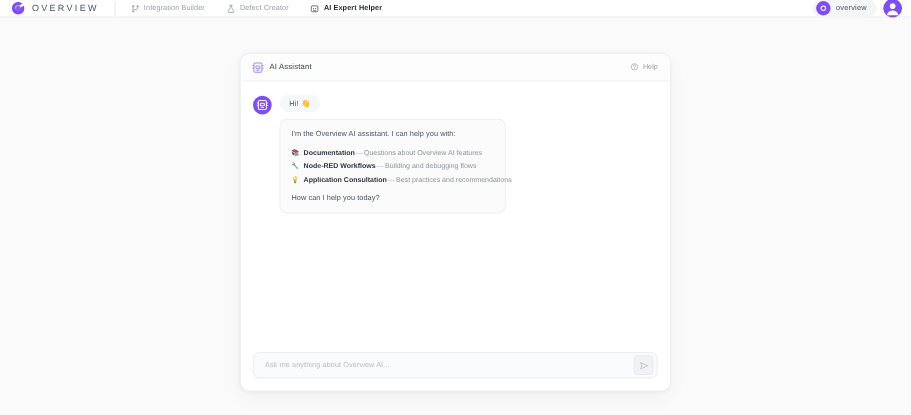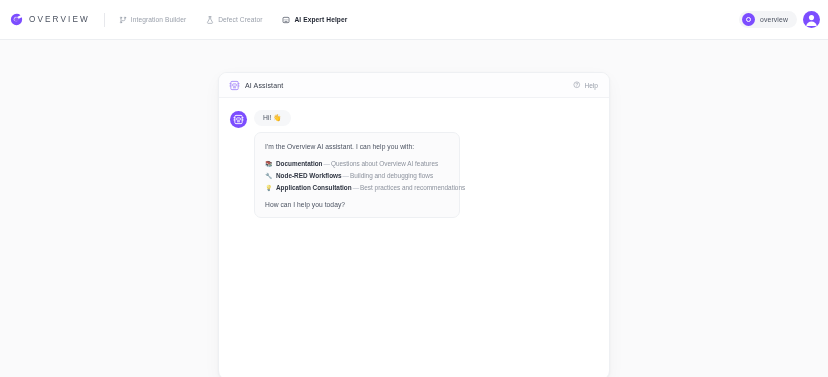--- a/index.html
+++ b/index.html
@@ -12,21 +12,21 @@
 
   body {
     font-family: "Liberation Sans", sans-serif;
     background: #fafafb;
     color: #374151;
     -webkit-font-smoothing: antialiased;
   }
 
   
   .topbar {
-    height: 40px;
+    height: 16px;
     background: #ffffff;
     border-bottom: 1px solid #eceef1;
     display: flex;
     align-items: center;
     padding: 0 8px 0 10px;
     position: relative;
   }
 
   .brand {
     display: flex;
@@ -474,15 +474,25 @@
               </li>
             </ul>
 
             <div class="bubble-tail">How can I help you today?</div>
           </div>
 
         </div>
       </div>
     </div>
 
+    <div class="composer-wrap">
+      <div class="composer">
+        <input class="composer-input" type="text" placeholder="Ask me anything about Overview AI..." style="">
+        <div class="send-btn">
+          <svg width="9" height="9" viewBox="0 0 24 24" fill="none" stroke="#b7bcc5" stroke-width="2" stroke-linejoin="round">
+            <path d="M3.5 4.5 21 12 3.5 19.5 6.8 12z"></path>
+          </svg>
+        </div>
+      </div>
+    </div>
 
   </div>
 </div>
 
 </body></html>

